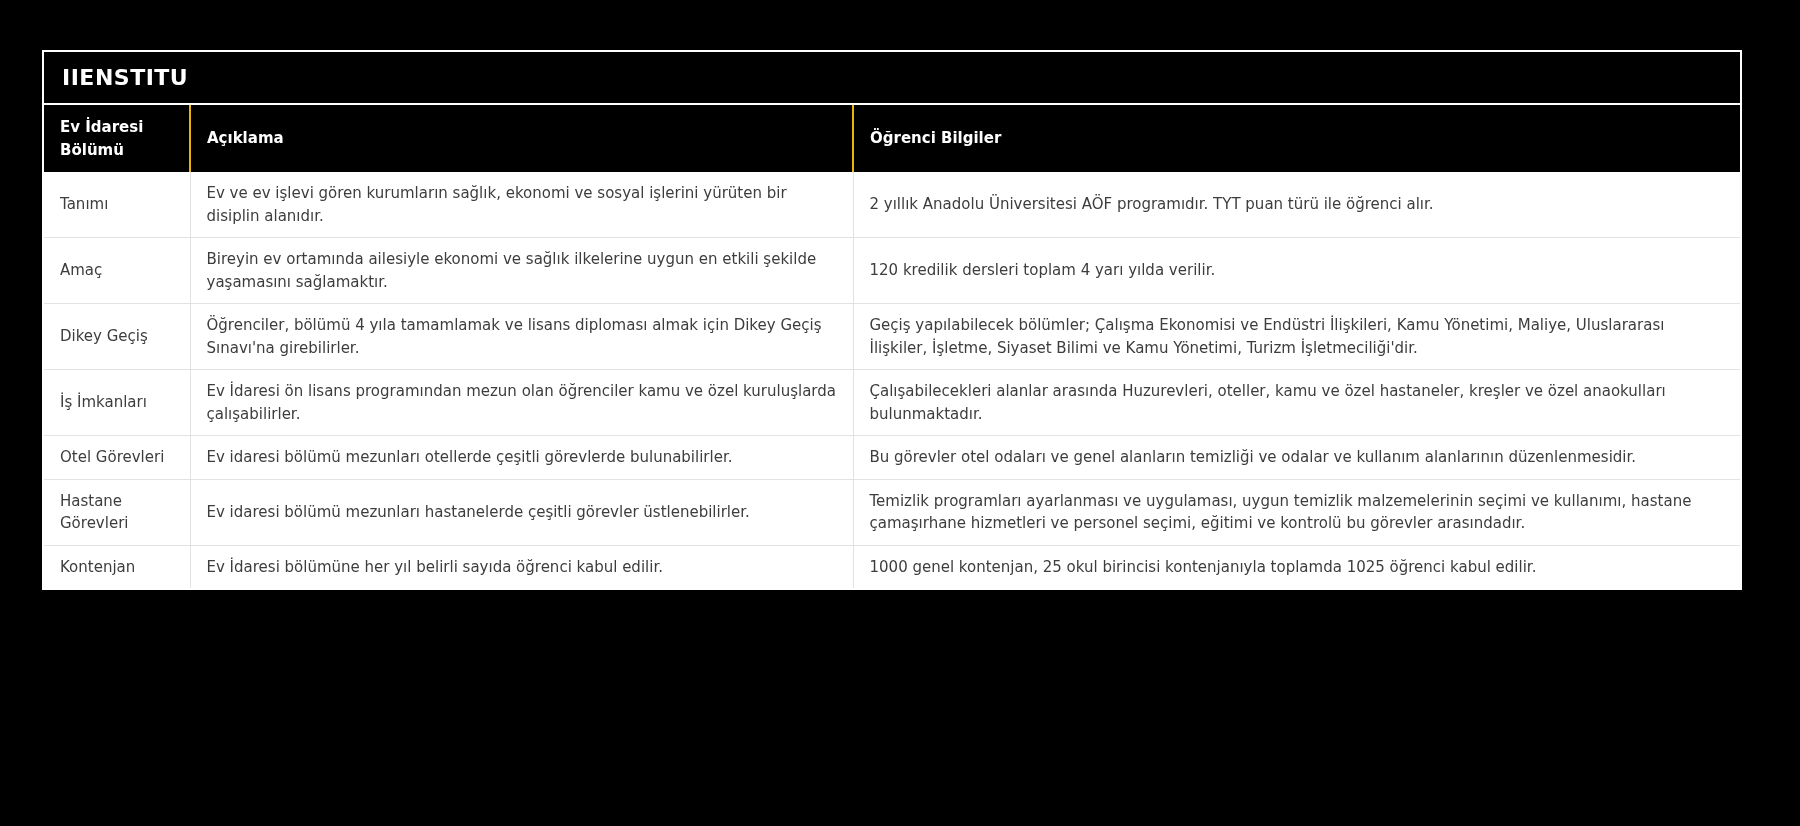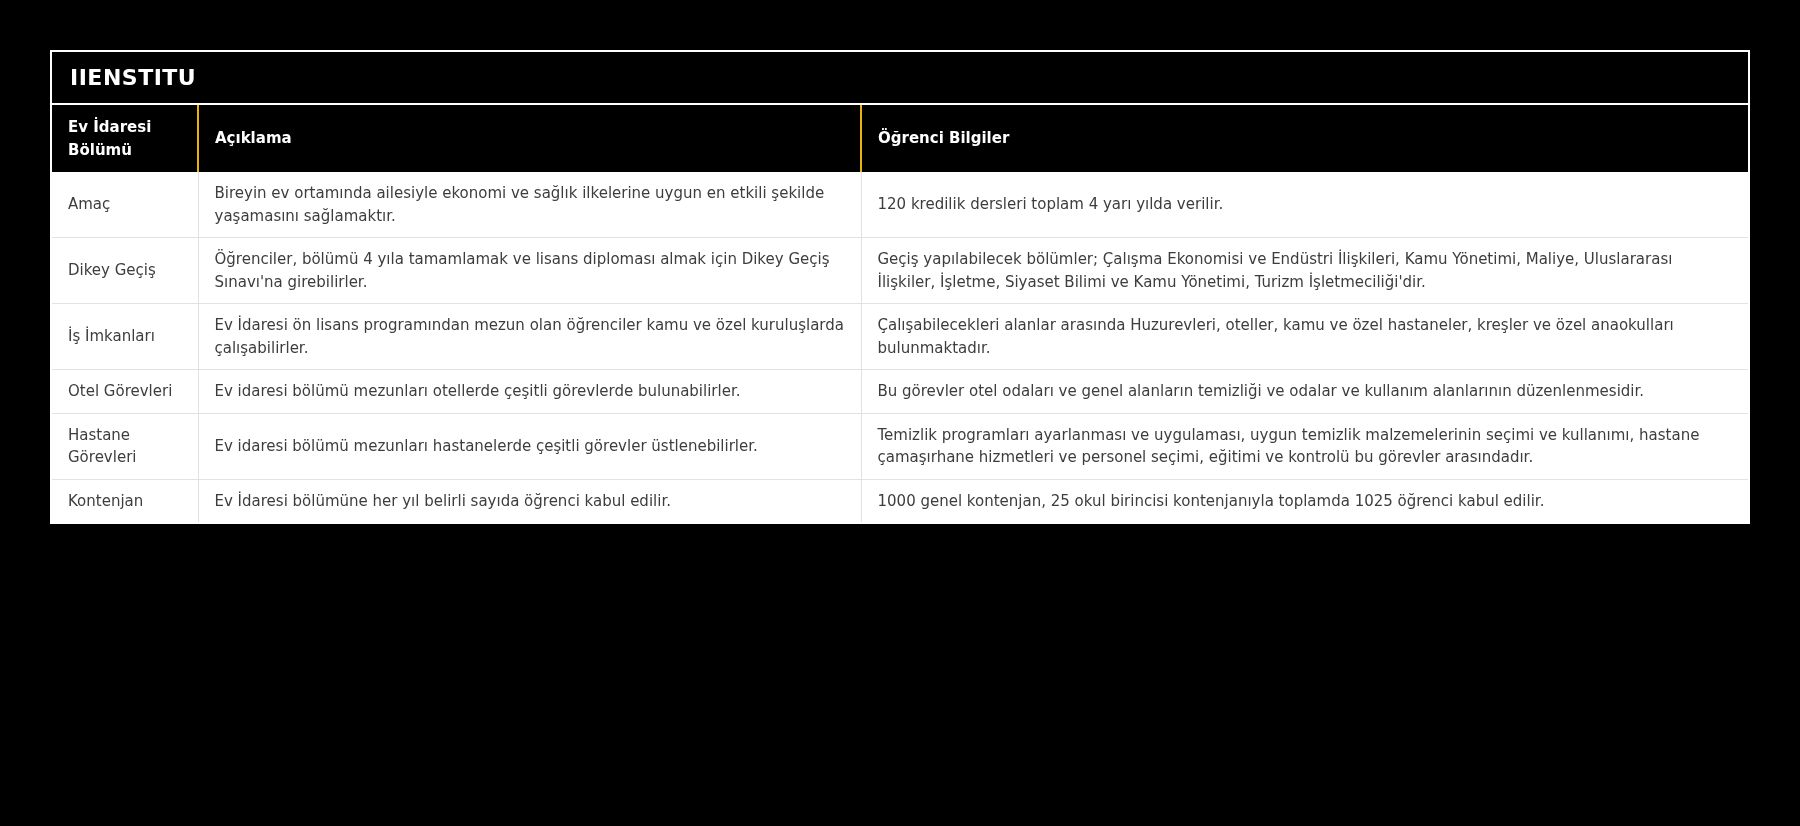--- a/index.html
+++ b/index.html
@@ -9,21 +9,21 @@
   }
   body {
     width: 1800px;
     height: 826px;
     position: relative;
     overflow: hidden;
     font-family: "DejaVu Sans", "Liberation Sans", sans-serif;
   }
   .panel {
     position: absolute;
-    left: 50px;
+    left: 42px;
     top: 50px;
     width: 1696px;
     border: 2px solid #ffffff;
     background: #000000;
     box-sizing: content-box;
   }
   .brandbar {
     height: 51px;
     display: flex;
     align-items: center;
@@ -86,20 +86,25 @@
     </colgroup>
     <thead>
       <tr>
         <th>Ev İdaresi Bölümü</th>
         <th>Açıklama</th>
         <th>Öğrenci Bilgiler</th>
       </tr>
     </thead>
     <tbody id="rows-body">
         <tr>
+          <td>Tanımı</td>
+          <td>Ev ve ev işlevi gören kurumların sağlık, ekonomi ve sosyal işlerini yürüten bir disiplin alanıdır.</td>
+          <td>2 yıllık Anadolu Üniversitesi AÖF programıdır. TYT puan türü ile öğrenci alır.</td>
+        </tr>
+        <tr>
           <td>Amaç</td>
           <td>Bireyin ev ortamında ailesiyle ekonomi ve sağlık ilkelerine uygun en etkili şekilde yaşamasını sağlamaktır.</td>
           <td>120 kredilik dersleri toplam 4 yarı yılda verilir.</td>
         </tr>
         <tr>
           <td>Dikey Geçiş</td>
           <td>Öğrenciler, bölümü 4 yıla tamamlamak ve lisans diploması almak için Dikey Geçiş Sınavı'na girebilirler.</td>
           <td>Geçiş yapılabilecek bölümler; Çalışma Ekonomisi ve Endüstri İlişkileri, Kamu Yönetimi, Maliye, Uluslararası İlişkiler, İşletme, Siyaset Bilimi ve Kamu Yönetimi, Turizm İşletmeciliği'dir.</td>
         </tr>
         <tr>

